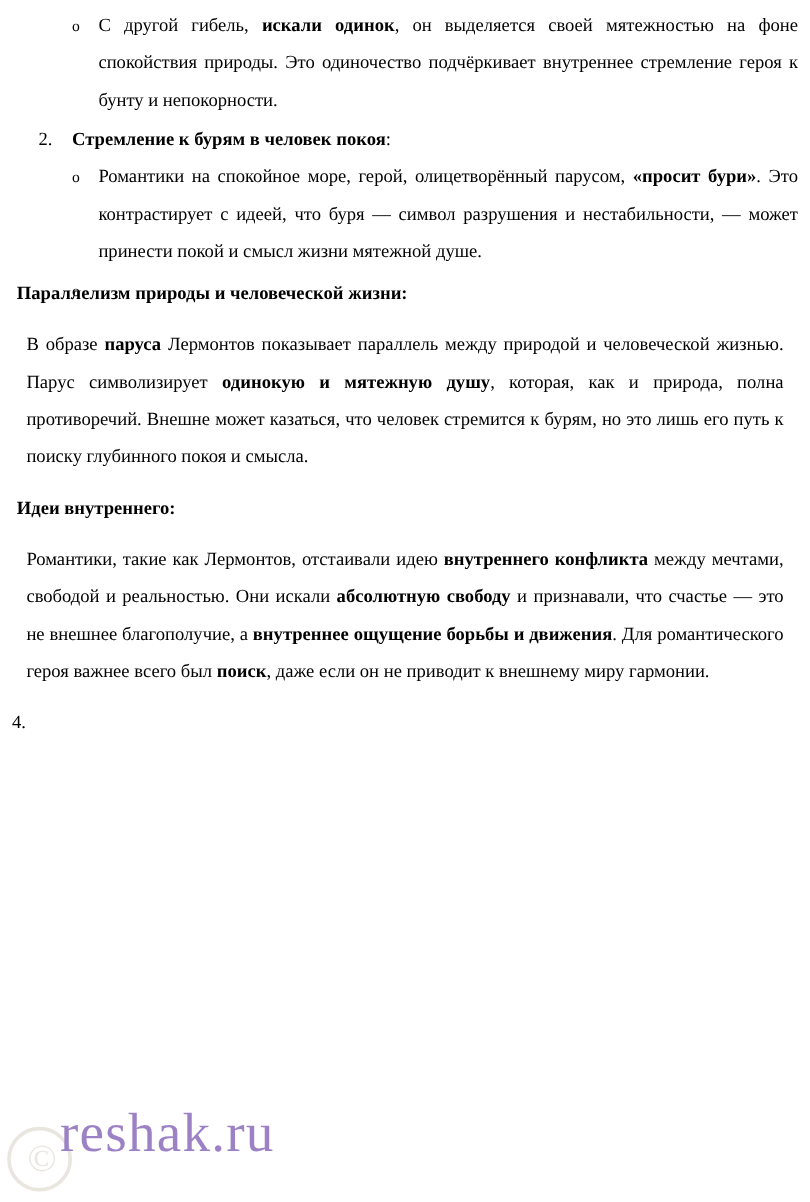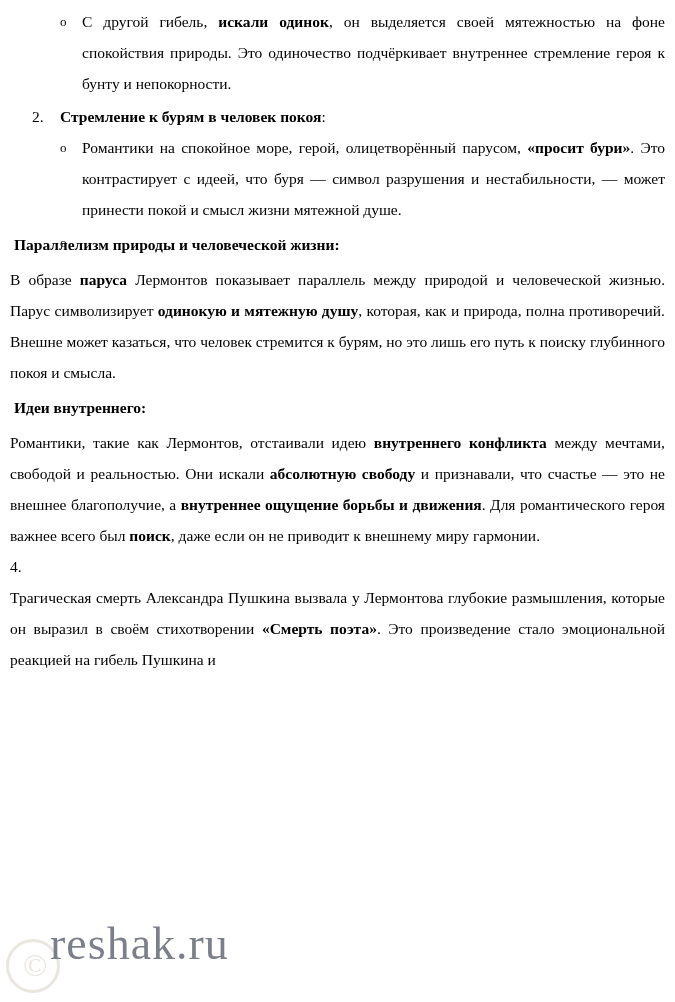--- a/index.html
+++ b/index.html
@@ -18,21 +18,21 @@
     overflow: hidden;
     background: #ffffff;
   }
   .content {
     position: relative;
     z-index: 2;
     padding: 6px 10px 0 10px;
     box-sizing: border-box;
   }
   p, li, div.para {
-    margin: 0;
+    margin: 12px;
     font-size: 15.5px;
     line-height: 31px;
     text-align: justify;
     text-justify: inter-word;
   }
   .para {
     margin-bottom: 0px;
   }
   .heading {
     font-weight: bold;
@@ -92,21 +92,21 @@
     position: absolute;
     left: 6px;
     bottom: 36px;
     z-index: 1;
     pointer-events: none;
     opacity: 0.55;
   }
   .wm-text {
     font-family: "Liberation Serif", serif;
     font-size: 46px;
-    color: #0f172a;
+    color: #4c1d95;
     letter-spacing: 1px;
     position: relative;
     left: 44px;
     top: 4px;
     white-space: nowrap;
   }
   .wm-circle {
     position: absolute;
     left: 0px;
     top: 26px;
@@ -146,16 +146,15 @@
       </ol>
       <ul class="circle-list">
         <li><span class="marker">o</span><span>Романтики на спокойное море, герой, олицетворённый парусом, </span><b>«просит бури»</b><span>. Это контрастирует с идеей, что буря — символ разрушения и нестабильности, — может принести покой и смысл жизни мятежной душе.</span></li>
         <li><span class="marker">o</span></li>
       </ul>
       <div class="heading"><b>Параллелизм природы и человеческой жизни:</b></div>
       <div class="para"><span>В образе </span><b>паруса</b><span> Лермонтов показывает параллель между природой и человеческой жизнью. Парус символизирует </span><b>одинокую и мятежную душу</b><span>, которая, как и природа, полна противоречий. Внешне может казаться, что человек стремится к бурям, но это лишь его путь к поиску глубинного покоя и смысла.</span></div>
       <div class="heading"><b>Идеи внутреннего:</b></div>
       <div class="para"><span>Романтики, такие как Лермонтов, отстаивали идею </span><b>внутреннего конфликта</b><span> между мечтами, свободой и реальностью. Они искали </span><b>абсолютную свободу</b><span> и признавали, что счастье — это не внешнее благополучие, а </span><b>внутреннее ощущение борьбы и движения</b><span>. Для романтического героя важнее всего был </span><b>поиск</b><span>, даже если он не приводит к внешнему миру гармонии.</span></div>
       <div class="sec-num"><span>4.</span></div>
-      <div class="para"><span>Трагическая смерть Александра Пушкина вызвала у Лермонтова глубокие размышления, которые он выразил в своём стихотворении </span><b>«Смерть поэта»</b><span>. Это произведение стало эмоциональной реакцией на гибель Пушкина и</span></div>
     </div>
 
 </div>
 
 </body></html>

